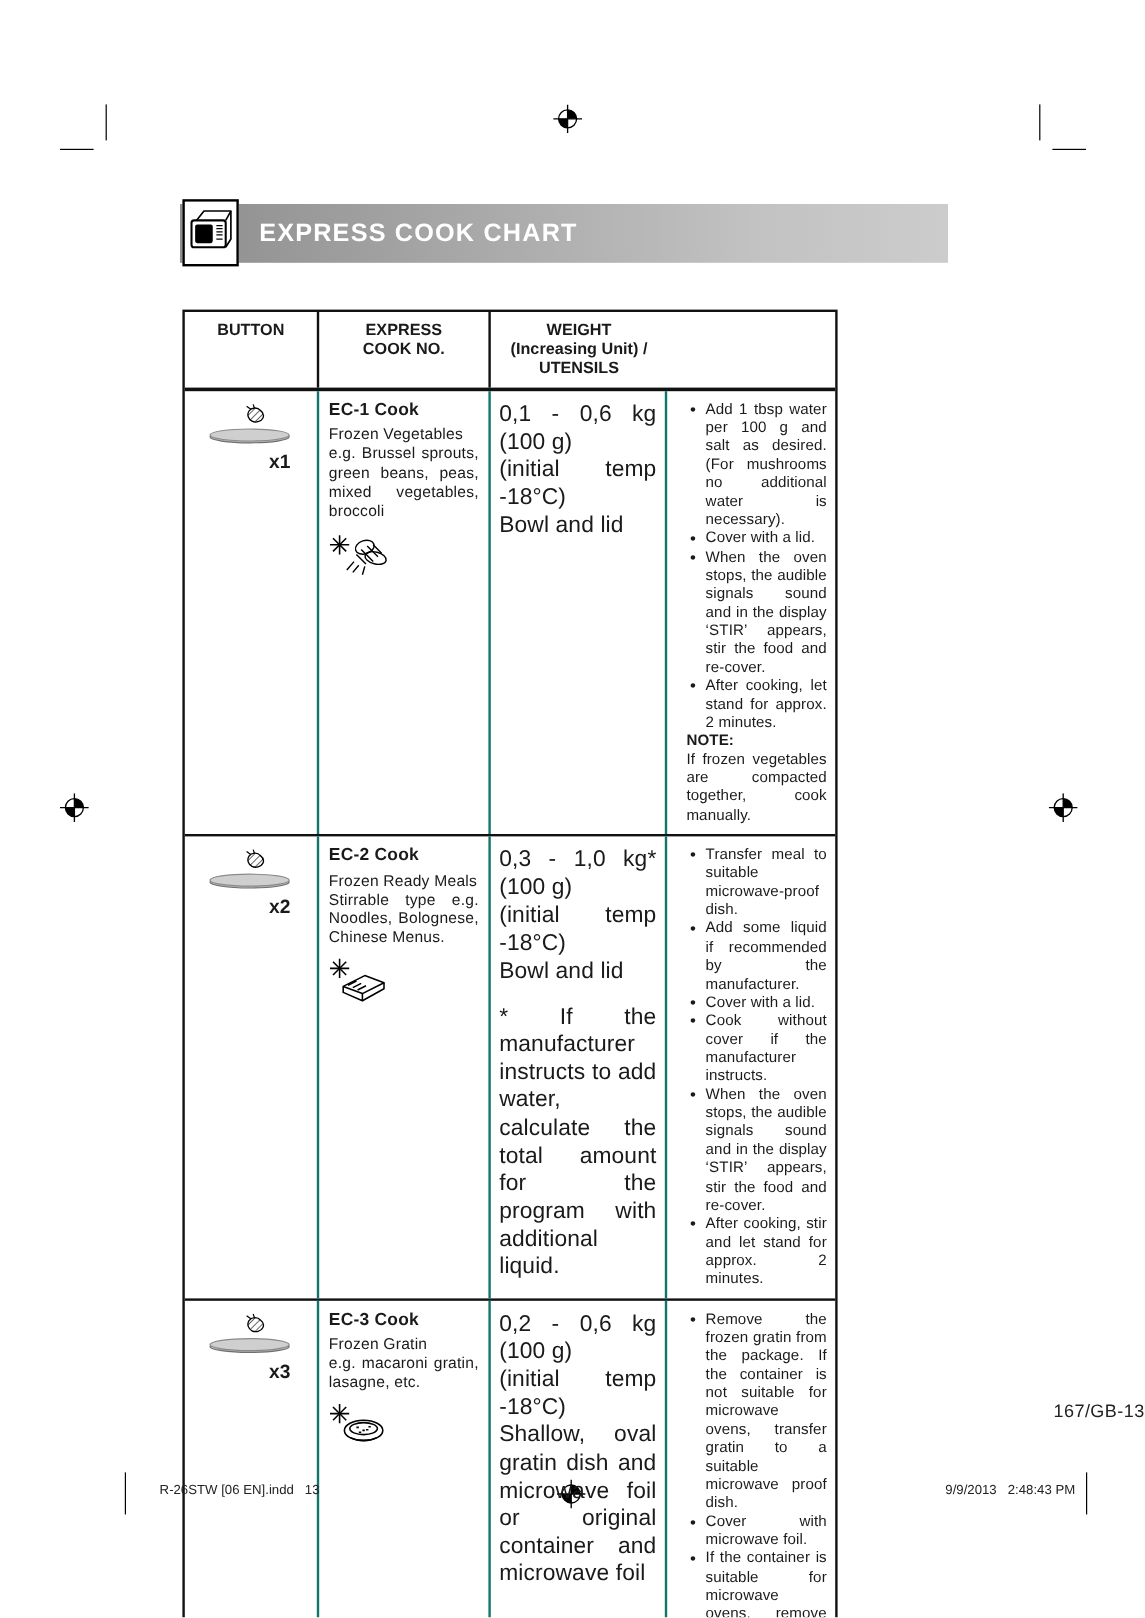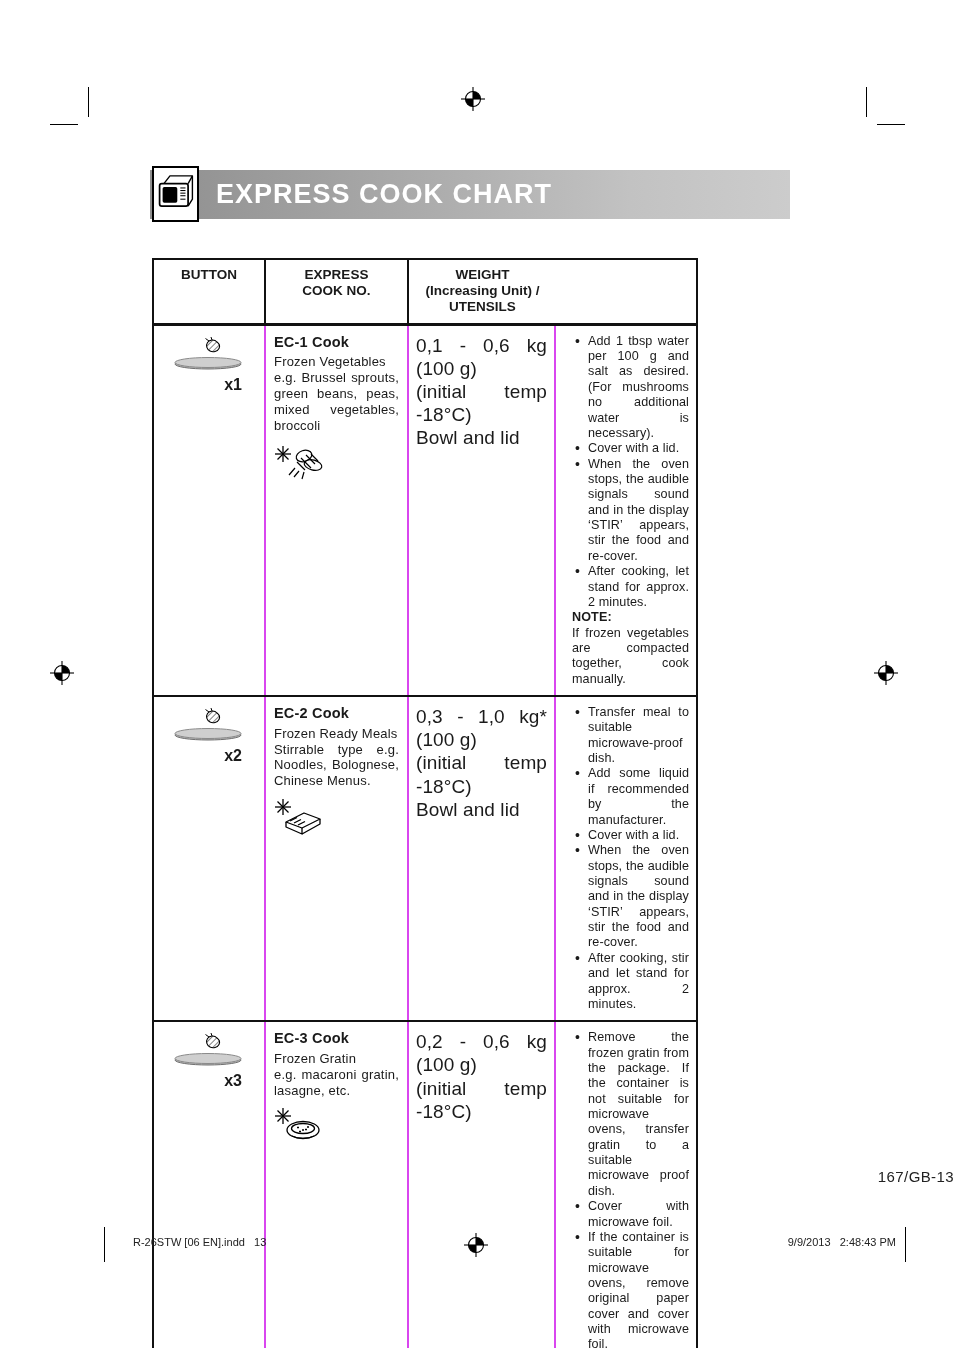--- a/index.html
+++ b/index.html
@@ -18,21 +18,21 @@
     position:absolute; left:150px; top:170px; width:640px; height:49px;
     background:linear-gradient(90deg,#8f8f8f 0%, #adadad 45%, #c2c2c2 75%, #cccccc 100%);
   }
   #banner-iconbox {
     position:absolute; left:2px; top:-4px; width:47px; height:56px;
     background:#ffffff; border:2px solid #000; box-sizing:border-box;
     display:flex; align-items:center; justify-content:center;
   }
   #banner-title {
     position:absolute; left:66px; top:0; height:49px; line-height:49px;
-    color:#ffffff; font-size:27px; font-weight:bold; letter-spacing:1px;
+    color:#ffffff; font-size:21px; font-weight:bold; letter-spacing:1px;
   }
 
   
   #xtable {
     position:absolute; left:152px; top:258px; width:546px;
     border:2px solid #111; box-sizing:border-box;
   }
   .thead {
     display:grid; grid-template-columns:112px 143px 147px 1fr;
     border-bottom:3px solid #111;
@@ -44,21 +44,21 @@
   }
   .th:last-child { border-right:none; }
   .trow {
     display:grid; grid-template-columns:112px 143px 147px 1fr;
     border-bottom:2px solid #111;
   }
   .trow:last-child { border-bottom:none; }
   .trow:nth-child(1) { min-height:188px; }
   .trow:nth-child(2) { min-height:190px; }
   .trow:nth-child(3) { min-height:194px; }
-  .cell { border-right:2px solid #d946ef; box-sizing:border-box; }
+  .cell { border-right:2px solid #0f766e; box-sizing:border-box; }
   .cell:last-child { border-right:none;padding-left:16px; }
 
   .c-button { padding-top:10px; text-align:center; }
   .btn-times { font-weight:bold; font-size:16px; text-align:right; padding-right:22px; margin-top:-2px; }
 
   .c-cook { padding:8px 8px; font-size:13px; line-height:1.22; letter-spacing:0.2px; }
   .cook-title { font-weight:bold; font-size:14.5px; margin-bottom:3px; }
   .desc-line { text-align:justify; }
   .food-iconwrap { margin-top:9px; }
   .food-svg { display:none; }
@@ -273,27 +273,29 @@
           </svg>
 
         </div>
       </div>
       <div class="cell c-weight">
         <div>
               <div class="wline">0,3 - 1,0 kg* (100 g)</div>
               <div class="wline">(initial temp -18°C)</div>
               <div class="wline">Bowl and lid</div>
               <div class="wline"></div>
+              <div class="wline">* If the manufacturer instructs to add water, calculate the total amount for the program with additional liquid.</div>
             </div>
       </div>
       <div class="cell c-proc">
         <ul class="bullets">
               <li>Transfer meal to suitable microwave-proof dish.</li>
               <li>Add some liquid if recommended by the manufacturer.</li>
               <li>Cover with a lid.</li>
+              <li>Cook without cover if the manufacturer instructs.</li>
               <li>When the oven stops, the audible signals sound and in the display ‘STIR’ appears, stir the food and re-cover.</li>
               <li>After cooking, stir and let stand for approx. 2 minutes.</li>
             </ul>
 
       </div>
     </div>
 
     <div class="trow">
       <div class="cell c-button">
         <svg viewBox="0 0 76 38" width="76" height="38">
@@ -327,20 +329,21 @@
               <path d="M18 29 a16 8.5 0 0 0 22 0"></path>
               <path d="M23 20.5 h2 M28 23 h2 M33 20 h2 M25 24.5 h2 M31 22.5 h2"></path>
             </g>
           </svg>
         </div>
       </div>
       <div class="cell c-weight">
         <div>
               <div class="wline">0,2 - 0,6 kg (100 g)</div>
               <div class="wline">(initial temp -18°C)</div>
+              <div class="wline">Shallow, oval gratin dish and microwave foil or original container and microwave foil</div>
             </div>
       </div>
       <div class="cell c-proc">
         <ul class="bullets">
               <li>Remove the frozen gratin from the package. If the container is not suitable for microwave ovens, transfer gratin to a suitable microwave proof dish.</li>
               <li>Cover with microwave foil.</li>
               <li>If the container is suitable for microwave ovens, remove original paper cover and cover with microwave foil.</li>
               <li>After cooking, let stand for approx. 5 minutes.</li>
             </ul>
 

